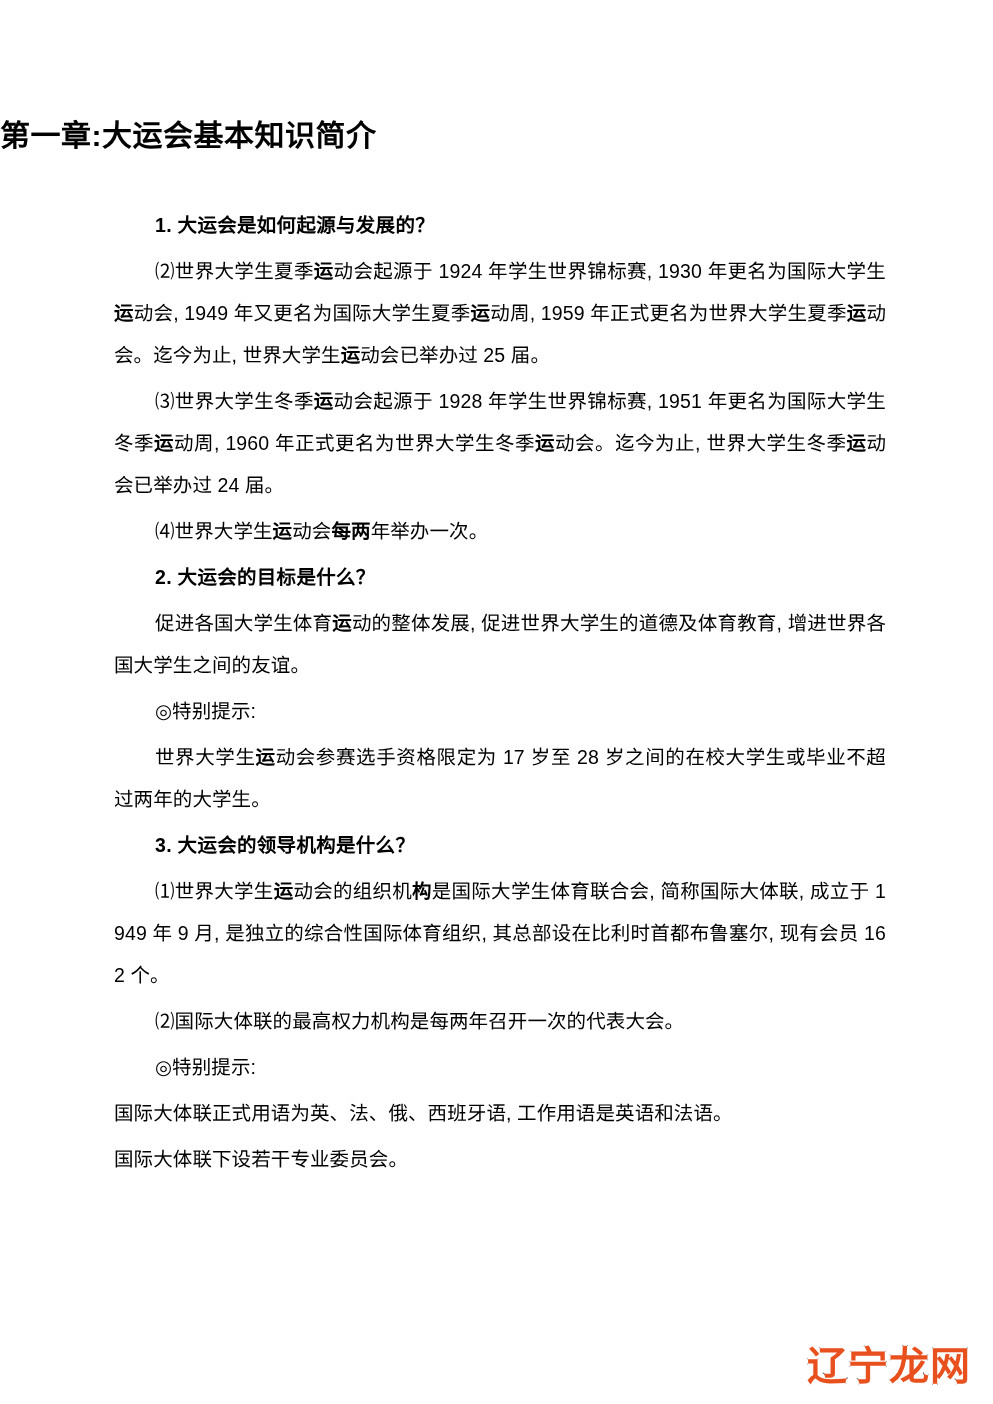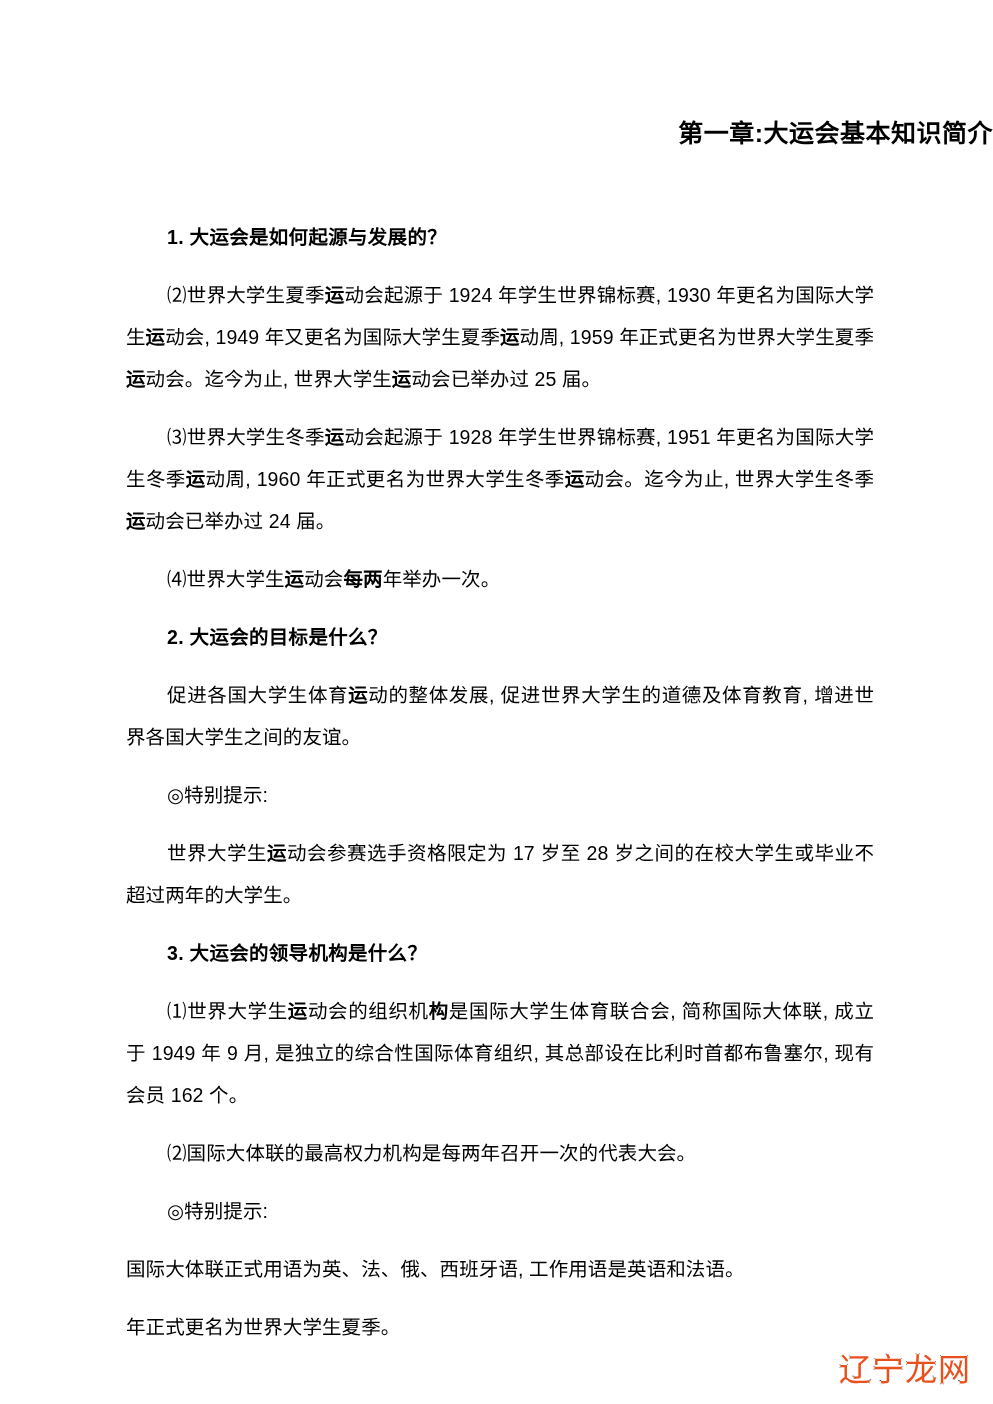--- a/index.html
+++ b/index.html
@@ -25,41 +25,41 @@
     height: 1404px;
     background: #ffffff;
   }
 
   
   .doc-title {
     position: absolute;
     left: 0;
     top: 118px;
     width: 993px;
-    text-align: right;
-    font-size: 25px;
+    text-align: left;
+    font-size: 30px;
     font-weight: bold;
     letter-spacing: 0.5px;
     line-height: 1.2;
   }
 
   
   .body-block {
     position: absolute;
     left: 110px;
     top: 200px;
     width: 780px;
   }
 
   .p {
     font-size: 19.5px;
     line-height: 42px;
     text-align: justify;
     text-justify: inter-ideograph;
-    margin: 16px;
+    margin: 4px;
     letter-spacing: 0.1px;
     word-break: break-all;
   }
 
   .p.indent {
     text-indent: 41px;
   }
 
   .p.heading {
     font-weight: bold;
@@ -80,22 +80,22 @@
 
   .latin {
     font-family: "Liberation Serif", "DejaVu Serif", serif;
   }
 
   
   .watermark {
     position: absolute;
     right: 22px;
     bottom: 18px;
-    font-size: 32px;
-    font-weight: normal;
+    font-size: 40px;
+    font-weight: bold;
     letter-spacing: 1px;
     color: #e8501e;
     -webkit-text-stroke: 1.5px #2b2b2b;
     paint-order: stroke fill;
     text-shadow:
        2px 0 0 #ffffff,
       -2px 0 0 #ffffff,
        0 2px 0 #ffffff,
        0 -2px 0 #ffffff;
     line-height: 1;
@@ -136,21 +136,21 @@
 
     <p class="p indent"><span>⑴世界大学生</span><b class="em">运</b><span>动会的组织机</span><b class="em">构</b><span>是国际大学生体育联合会, 简称国际大体联, 成立于 1949 年 9 月, 是独立的综合性国际体育组织, 其总部设在比利时首都布鲁塞尔, 现有会员 162 个。</span></p>
 
     <p class="p indent"><span>⑵国际大体联的最高权力机构是每两年召开一次的代表大会。</span></p>
 
 
     <p class="p tip"><span>◎特别提示:</span></p>
 
     <p class="p plain"><span>国际大体联正式用语为英、法、俄、西班牙语, 工作用语是英语和法语。</span></p>
 
-    <p class="p plain"><span>年正式更名为世界大学生夏季。</span></p>
+    <p class="p plain"><span>国际大体联下设若干专业委员会。</span></p>
 
 
 
   </div>
 
   <div class="watermark"><span class="wm-inner">辽宁龙网</span></div>
 
 </div>
 
 </body></html>

